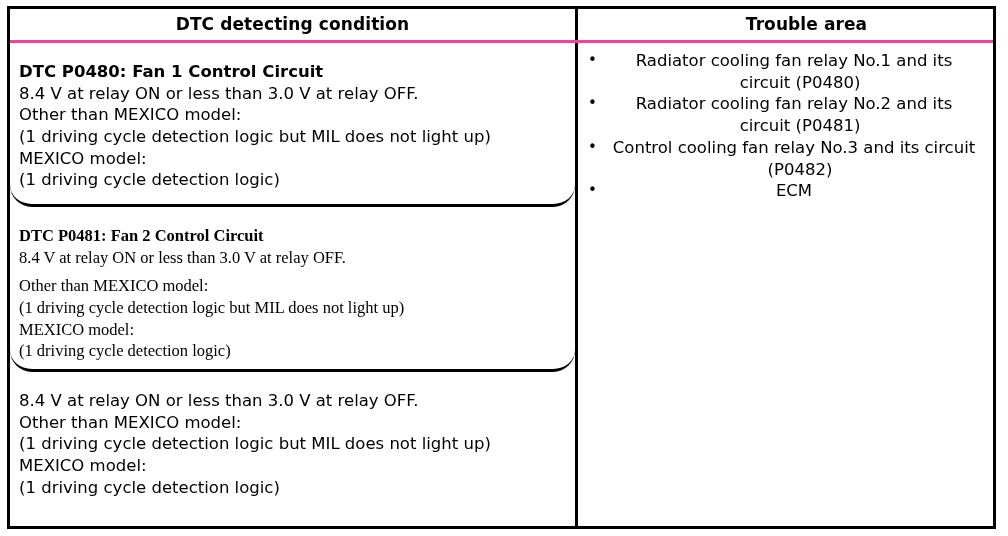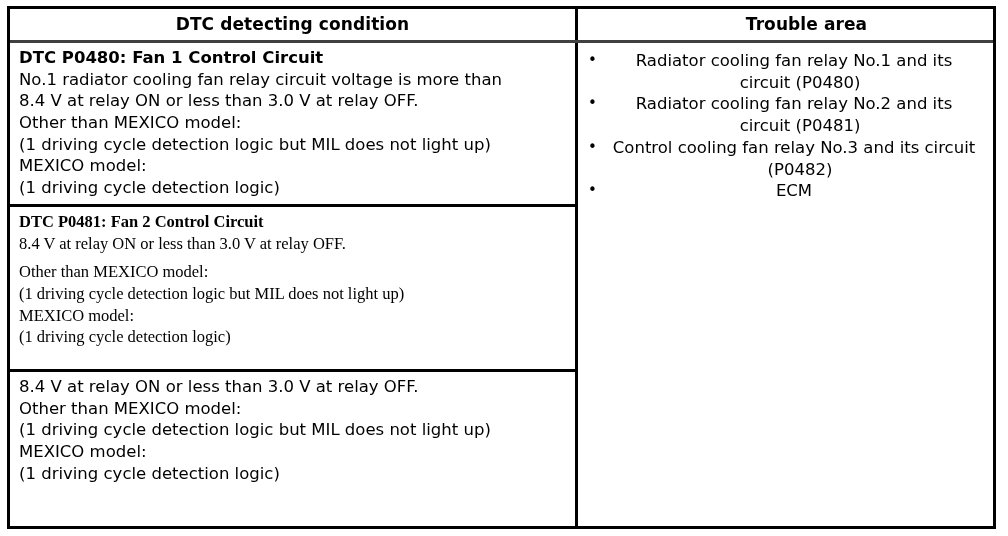--- a/index.html
+++ b/index.html
@@ -36,21 +36,21 @@
     background: #ffffff;
     display: flex;
     flex-direction: column;
   }
 
   
   .table-header {
     display: flex;
     height: 34px;
     flex: 0 0 34px;
-    border-bottom: 3px solid #404040;
+    border-bottom: 3px solid #ec4899;
     box-sizing: border-box;
     justify-content: flex-end;
   }
   .header-cell {
     display: flex;
     align-items: center;
     justify-content: center;
     box-sizing: border-box;
     font-weight: bold;
     font-size: 17px;
@@ -83,22 +83,23 @@
   }
   .col-trouble {
     flex: 1 1 auto;
     box-sizing: border-box;
     padding: 7px 8px 0 8px;
   }
 
   
   .cond-cell {
     box-sizing: border-box;
-    padding: 4px 0 0 9px;
+    padding: 18px 0 0 9px;
     border-bottom: 3px solid #000000;
+    border-radius: 22px;
   }
   .cond-cell.row-0 { height: 164px; flex: 0 0 164px; }
   .cond-cell.row-1 { height: 165px; flex: 0 0 165px; font-family: Liberation Serif, serif; }
   .cond-cell.row-2 { flex: 1 1 auto; border-bottom: none; }
 
   .cond-title {
     font-weight: bold;
     font-size: 16.5px;
     line-height: 21.5px;
     white-space: nowrap;
@@ -153,21 +154,20 @@
       <div class="header-cell left">DTC detecting condition</div>
       <div class="header-cell right">Trouble area</div>
     </div>
 
     <div class="table-body">
 
       <div class="col-conditions">
 
         <div class="cond-cell row-0">
           <div class="cond-title">DTC P0480: Fan 1 Control Circuit</div>
-          <div class="cond-line">No.1 radiator cooling fan relay circuit voltage is more than</div>
           <div class="cond-line">8.4 V at relay ON or less than 3.0 V at relay OFF.</div>
           <div class="cond-line">Other than MEXICO model:</div>
           <div class="cond-line">(1 driving cycle detection logic but MIL does not light up)</div>
           <div class="cond-line">MEXICO model:</div>
           <div class="cond-line">(1 driving cycle detection logic)</div>
         </div>
 
         <div class="cond-cell row-1">
           <div class="cond-title">DTC P0481: Fan 2 Control Circuit</div>
           <div class="cond-line">8.4 V at relay ON or less than 3.0 V at relay OFF.</div>

